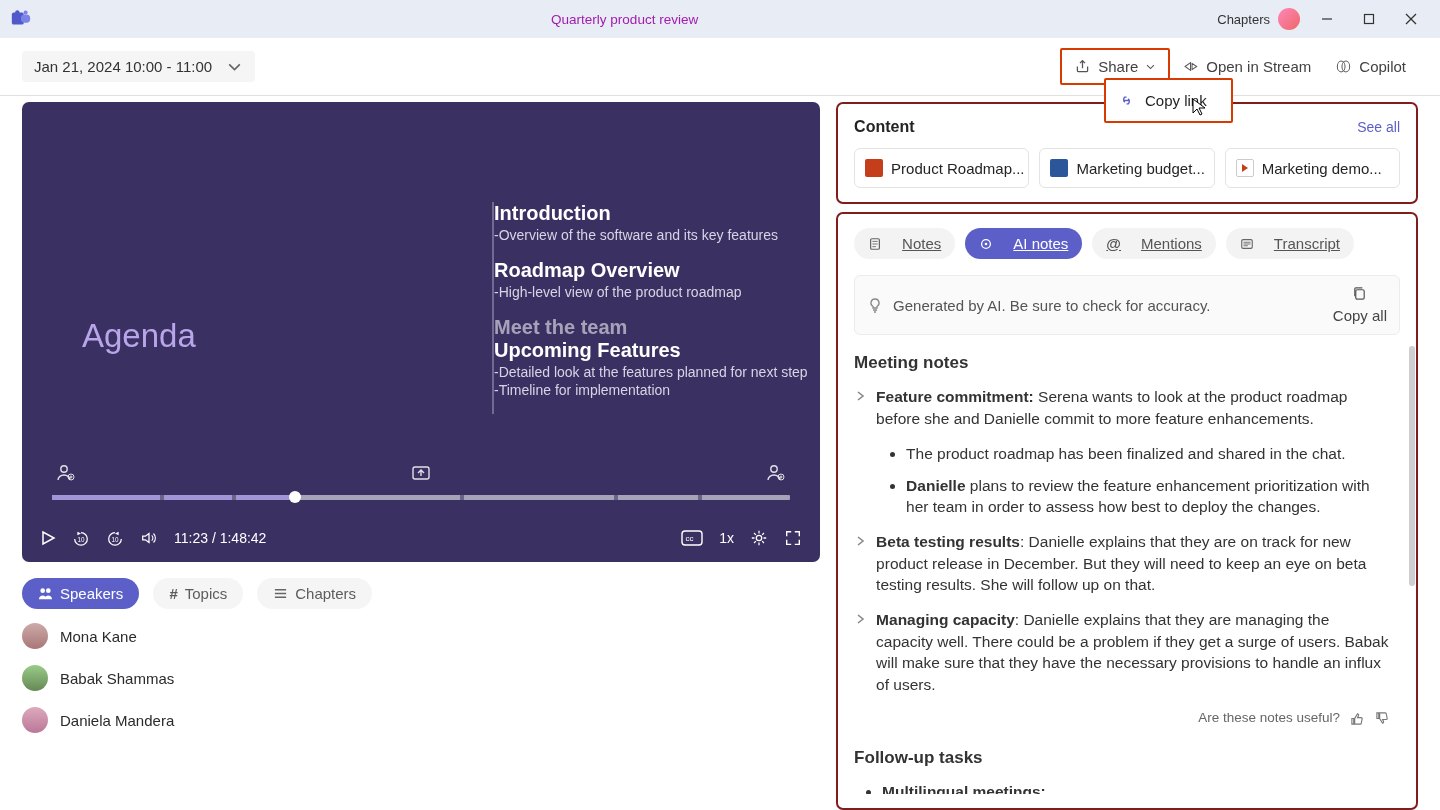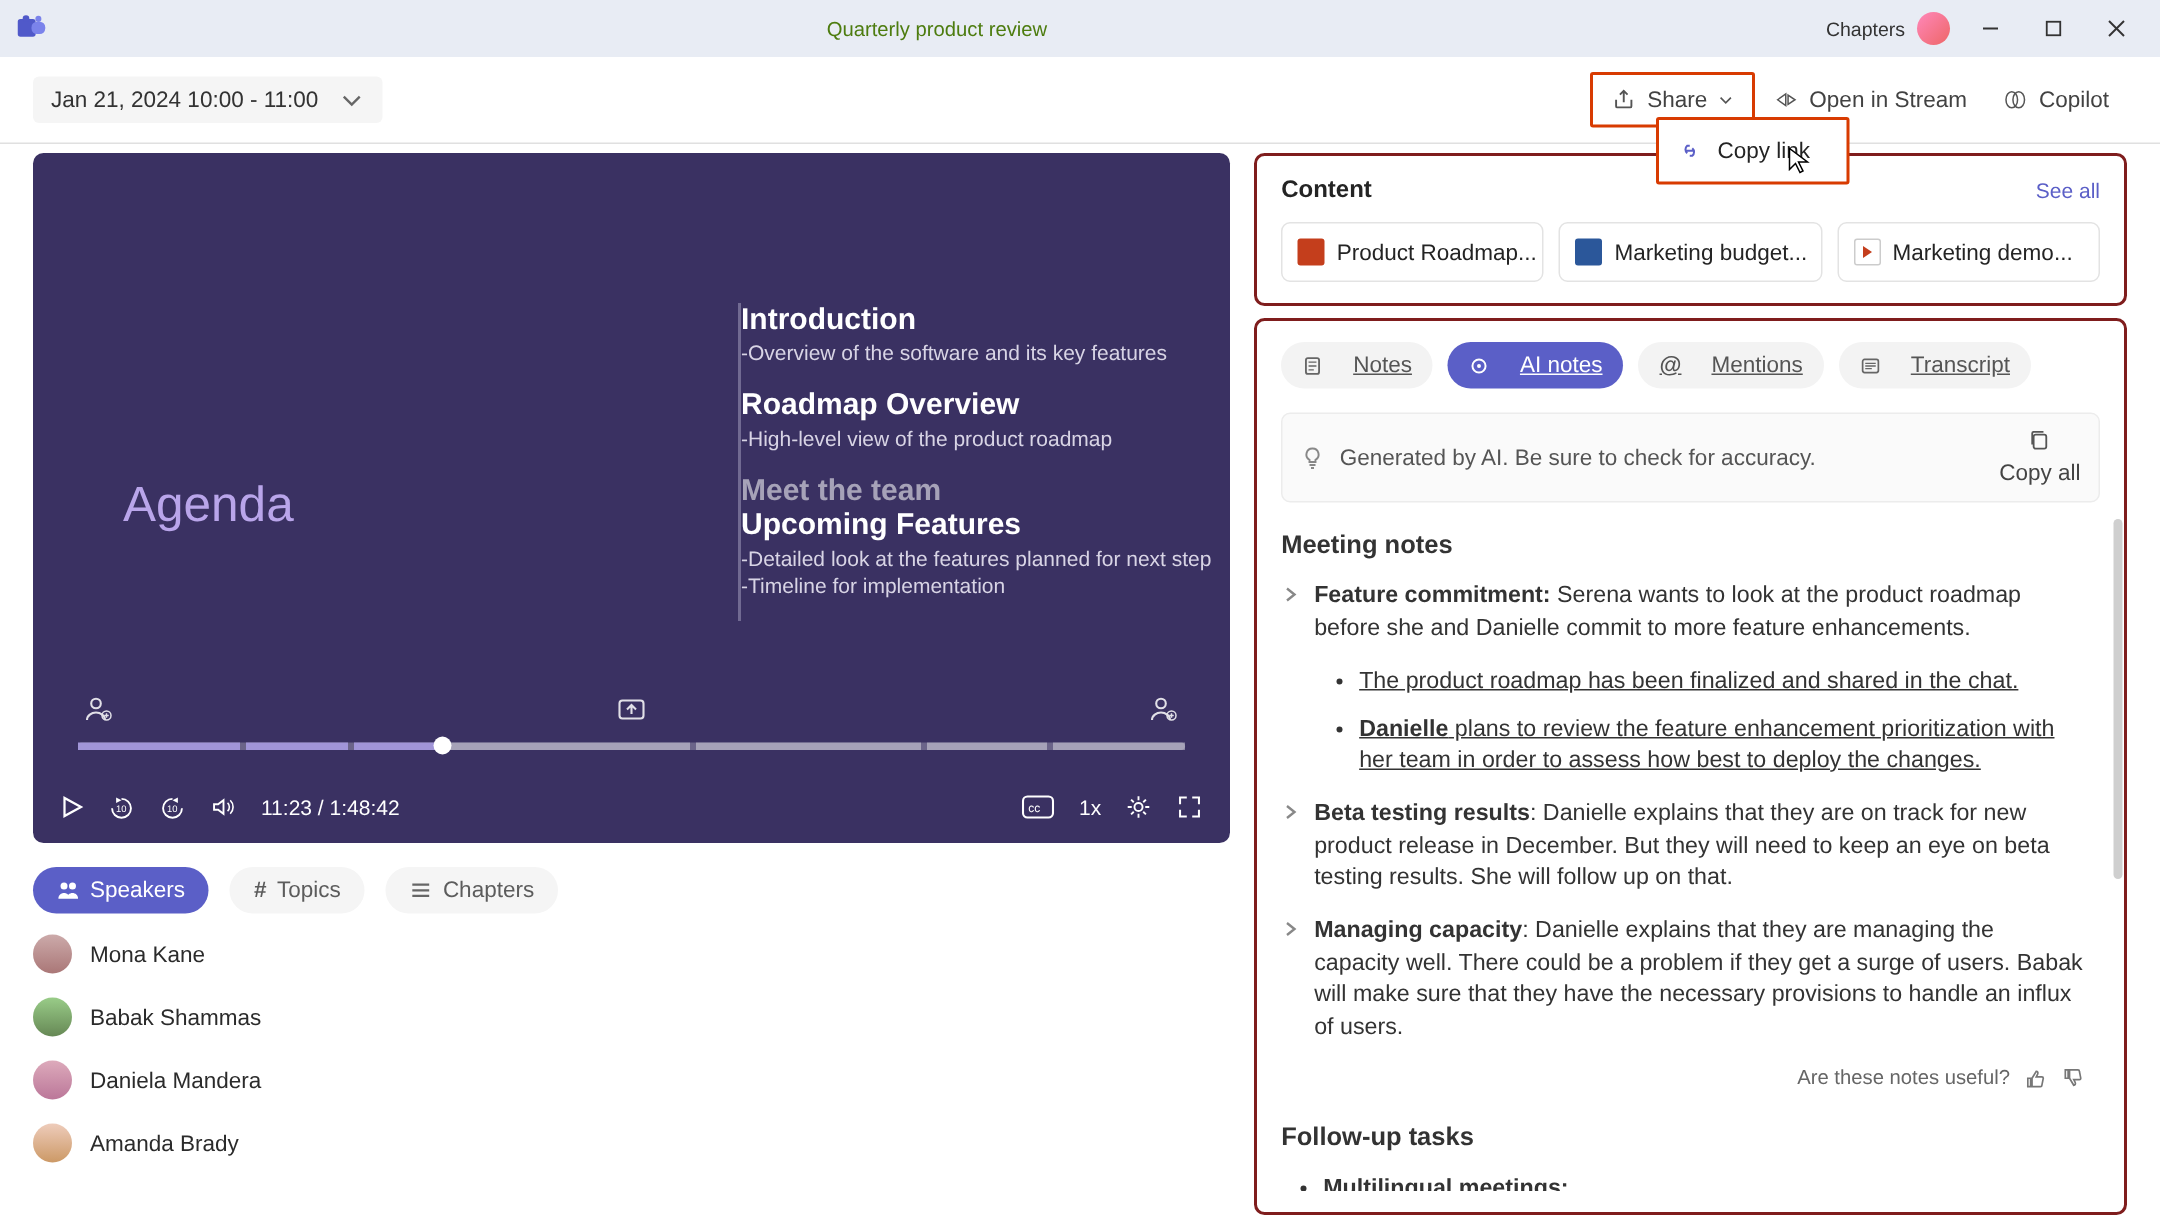--- a/index.html
+++ b/index.html
@@ -1,21 +1,21 @@
 <!DOCTYPE html>
 <html><head>
 <meta charset="utf-8">
 <style>
 * { margin:0; padding:0; box-sizing:border-box; font-family:"Segoe UI",Arial,sans-serif; }
 body { background:#fff; width:1440px; height:810px; overflow:hidden; color:#242424; }
 
 
 .titlebar { height:38px; background:#e8ecf4; display:flex; align-items:center; padding:0 8px; }
 .titlebar .app-icon { width:22px; height:22px; margin-left:2px; }
-.titlebar .title { flex:1; text-align:center; font-size:13.5px; color:#4d7c0f; }
+.titlebar .title { flex:1; text-align:center; font-size:13.5px; color:#a21caf; }
 .titlebar .account { display:flex; align-items:center; gap:8px; margin-right:6px; font-size:13px; color:#333; }
 .titlebar .account .avatar { width:22px; height:22px; border-radius:50%; background:linear-gradient(135deg,#f8b,#e66); }
 .titlebar .win-btn { width:42px; height:38px; display:flex; align-items:center; justify-content:center; color:#333; }
 
 
 .toolbar { height:58px; border-bottom:1px solid #e0e0e0; display:flex; align-items:center; padding:0 22px; position:relative; }
 .date-select { display:flex; align-items:center; gap:14px; padding:7px 12px; background:#f5f5f5; border-radius:4px; font-size:15px; color:#333; }
 .spacer { flex:1; }
 .tbtn { display:flex; align-items:center; gap:7px; padding:8px 12px; border-radius:4px; font-size:15px; color:#424242; }
 .tbtn.share { border:2.5px solid #d83b01; border-radius:2px; }
@@ -77,21 +77,21 @@
 .ntabs { display:flex; gap:10px; }
 .ntab { padding:7px 14px; border-radius:18px; background:#f3f3f3; font-size:15px; display:flex; align-items:center; gap:20px; color:#555;text-decoration:underline; }
 .ntab.active { background:#5b5fc7; color:#fff; }
 .ai-banner { margin-top:16px; padding:10px 12px; background:#fafafa; border:1px solid #ececec; border-radius:6px; display:flex; align-items:center; gap:10px; font-size:15px; color:#555; }
 .ai-banner .copy-all { margin-left:auto; display:flex; align-items:center; gap:6px; color:#444;flex-direction:column; }
 .notes-body { margin-top:16px; overflow-y:auto; padding-right:10px; font-size:15.5px; line-height:1.38; color:#333; }
 .notes-body h3 { font-size:17px; font-weight:700; margin-bottom:12px; }
 .note-item { display:flex; gap:10px; margin-bottom:14px; }
 .note-item .chev { flex-shrink:0; margin-top:4px; color:#888; }
 .sub-ul { margin:10px 0 14px 34px; }
-.sub-ul li { margin-bottom:10px; list-style:disc; margin-left:18px;text-decoration:underline; }
+.sub-ul li { margin-bottom:10px; list-style:disc; margin-left:18px; }
 .feedback { margin:4px 0 18px; text-align:right; font-size:13.5px; color:#666; display:flex; justify-content:flex-end; gap:10px; align-items:center; }
 .scroll-ind { position:absolute; right:1px; top:132px; width:6px; height:240px; background:#cfcfcf; border-radius:3px; }
 
 svg { display:block; }
 .ico { width:17px; height:17px; }
 </style>
 </head>
 <body>
 
 <div class="titlebar">
@@ -331,24 +331,20 @@
           </div>
         <div class="track">
             <div class="track-bg"></div>
           <div class="seg" style="left:22px;width:64px;background:#9b3fbf;"></div>
           <div class="seg" style="left:140px;width:8px;background:#9b3fbf;"></div>
           <div class="seg" style="left:244px;width:8px;background:#9b3fbf;"></div>
           <div class="seg" style="left:384px;width:8px;background:#9b3fbf;"></div>
           <div class="seg" style="left:408px;width:18px;background:#9b3fbf;"></div>
         </div>
       </div>
-      <div class="speaker">
-          <span class="av" style="background:linear-gradient(#ecb,#c96);"></span>
-          <span class="name">Amanda Brady</span>
-        </div>
     </div>
   </div>
 
   <div class="rightcol">
     <div class="card">
       <div class="content-header">
         <span class="content-title">Content</span>
         <span class="see-all">See all</span>
       </div>
       <div class="docs">

